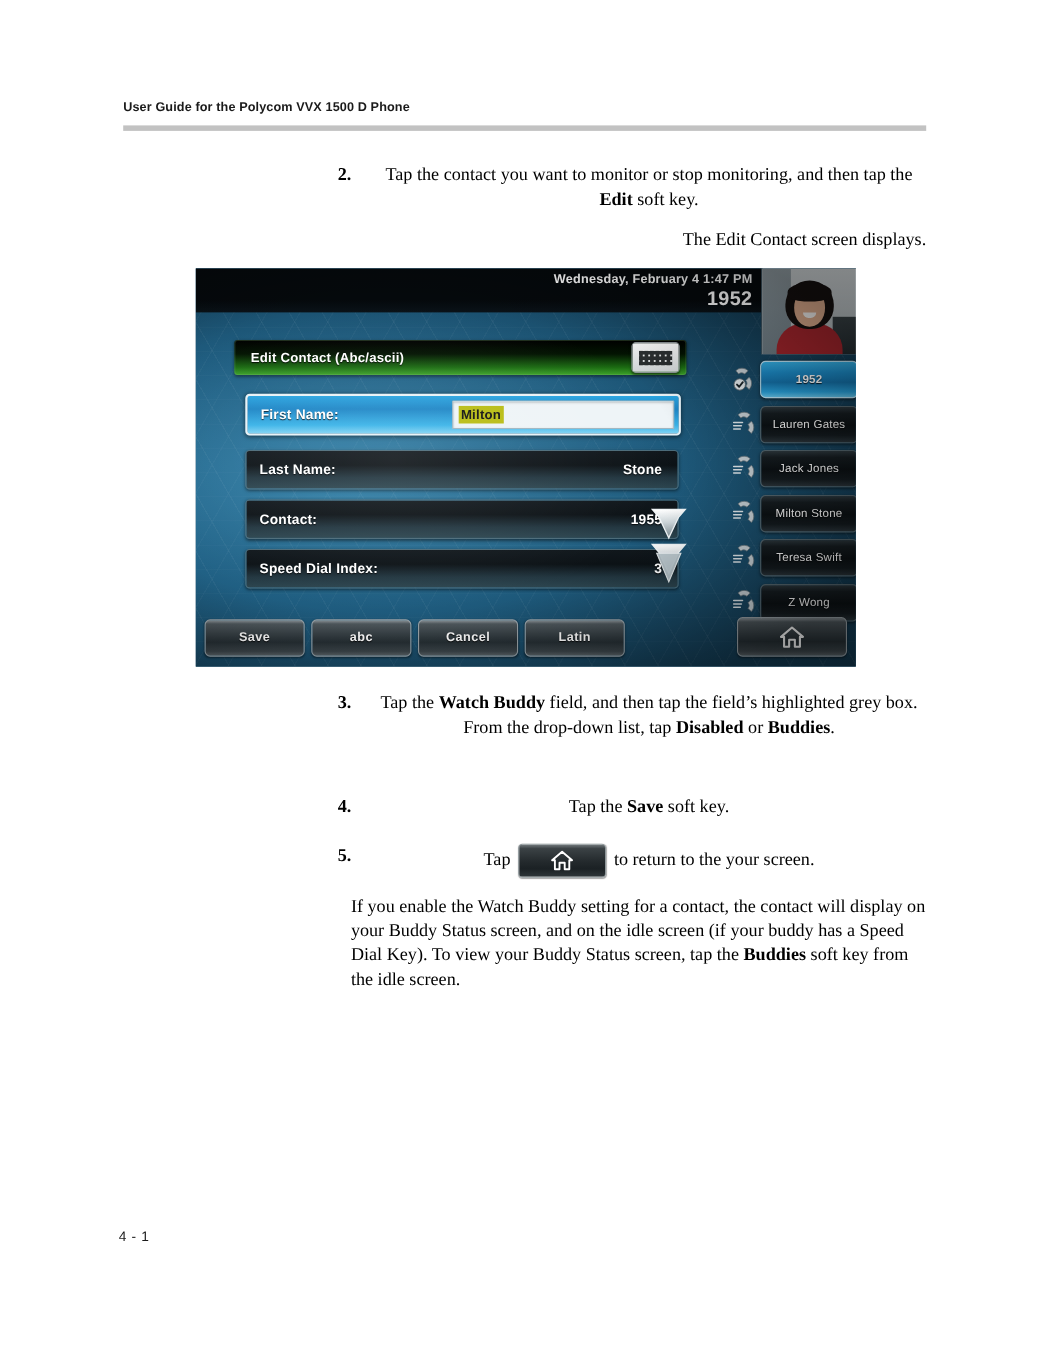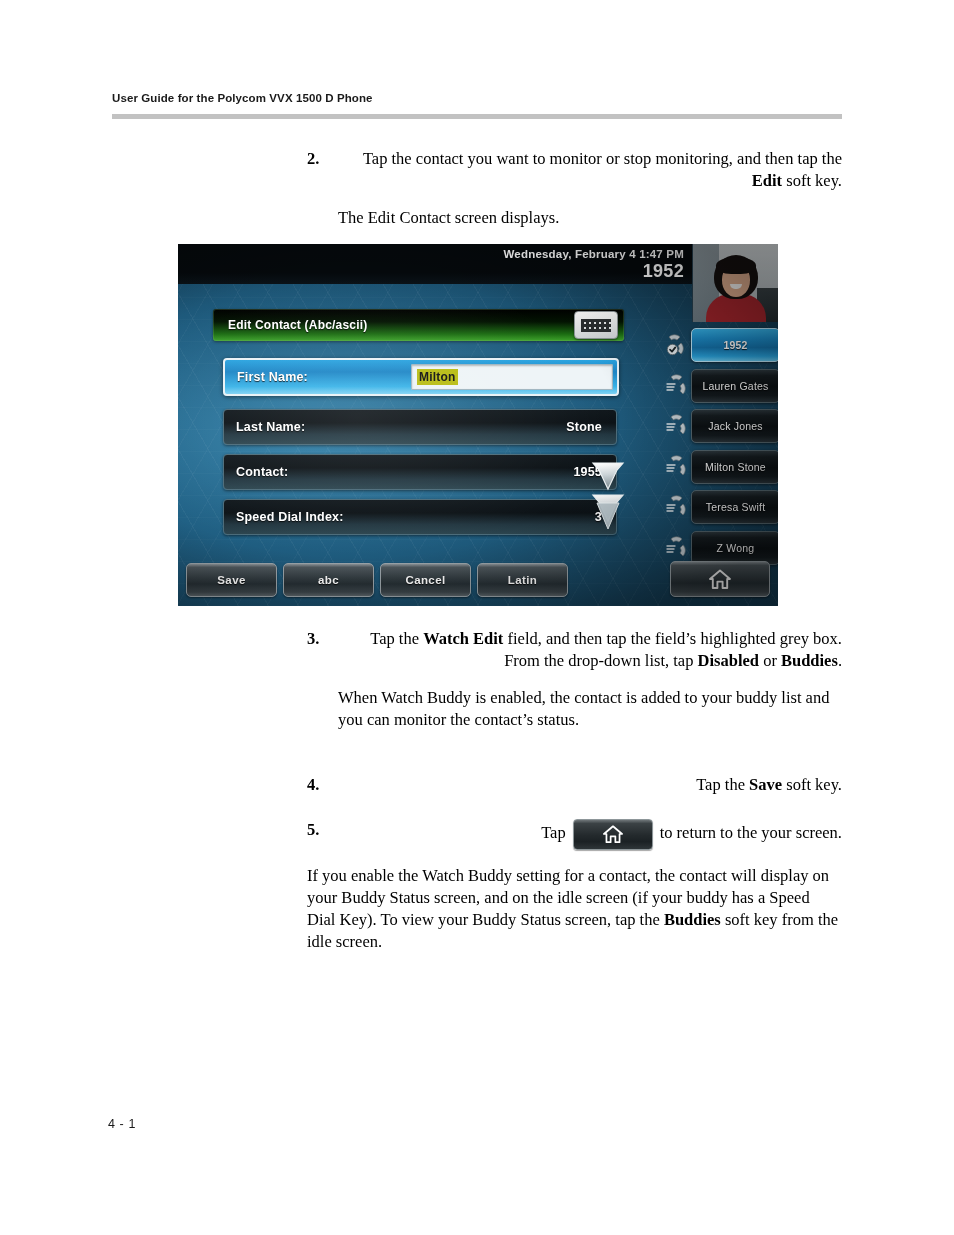--- a/index.html
+++ b/index.html
@@ -58,31 +58,32 @@
     font-weight: bold;
     font-size: 16.5px;
     width: 31px;
     flex: 0 0 31px;
     line-height: 1.33;
   }
   .step-body {
     flex: 1 1 auto;
     font-size: 16.5px;
     line-height: 1.33;
-    text-align: right;
+    text-align: center;
   }
   .para {
     font-size: 16.5px;
     line-height: 1.33;
     margin: 0 0 8px 31px;
+    text-align: right;
   }
   .para-flush {
     font-size: 16.5px;
     line-height: 1.33;
-    margin: 0 0 8px 0;
+    margin: 0 0 8px 12px;
   }
   b { font-weight: bold; }
 
   .spacer-sm { height: 9px; }
   .spacer-md { height: 17px; }
 
   
   .inline-home-key {
     display: inline-block;
     vertical-align: middle;
@@ -649,24 +650,23 @@
     </svg>
   </div>
 
   <div class="vignette"></div>
 </div>
 
 <div class="content" style="top:628px;">
 
   <div class="step">
     <div class="step-num">3.</div>
-    <div class="step-body"><span>Tap the </span><b>Watch Edit</b><span> field, and then tap the field’s highlighted grey box. From the drop-down list, tap </span><b>Disabled</b><span> or </span><b>Buddies</b><span>.</span></div>
+    <div class="step-body"><span>Tap the </span><b>Watch Buddy</b><span> field, and then tap the field’s highlighted grey box. From the drop-down list, tap </span><b>Disabled</b><span> or </span><b>Buddies</b><span>.</span></div>
   </div>
   <div class="spacer-sm"></div>
-  <div class="para">When Watch Buddy is enabled, the contact is added to your buddy list and you can monitor the contact’s status.</div>
   <div class="spacer-sm"></div>
   <div class="spacer-sm"></div>
 
   <div class="spacer-md"></div>
 
   <div class="step">
     <div class="step-num">4.</div>
     <div class="step-body"><span>Tap the </span><b>Save</b><span> soft key.</span></div>
   </div>
 

